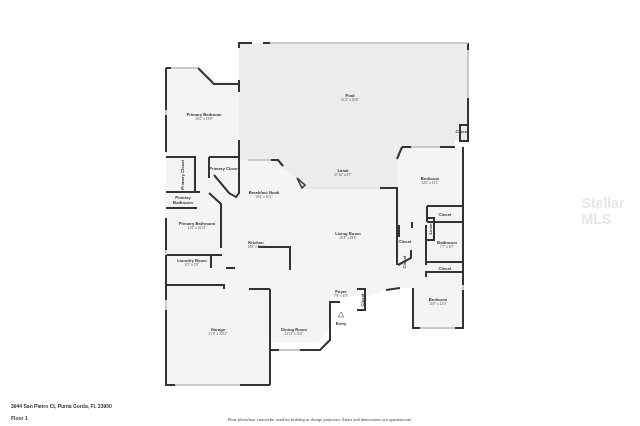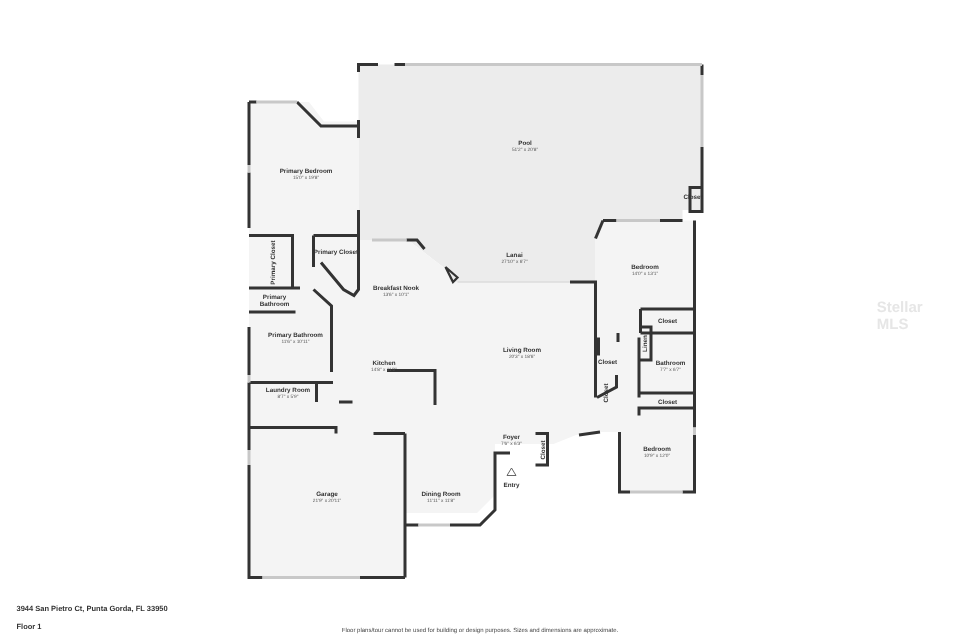--- a/index.html
+++ b/index.html
@@ -5,21 +5,21 @@
   html, body { margin:0; padding:0; background:#ffffff; }
   body { width:640px; height:426px; position:relative; overflow:hidden; font-family:"Liberation Sans", sans-serif; }
   svg.plan { position:absolute; left:0; top:0; }
   .lbl { position:absolute; text-align:center; color:#333; transform:translate(-50%,-50%); white-space:nowrap; }
   .lbl .n { font-size:4.2px; font-weight:bold; display:block; line-height:5px; }
   .lbl .d { font-size:3.2px; display:block; color:#555; line-height:4px; }
   .vert { transform:translate(-50%,-50%) rotate(-90deg); }
   .addr { position:absolute; left:11px; top:403px; font-size:5px; font-weight:bold; color:#333; }
   .floor { position:absolute; left:11px; top:415px; font-size:5px; font-weight:bold; color:#333; }
   .disc { position:absolute; left:320px; top:417px; transform:translateX(-50%); font-size:4px; color:#444; white-space:nowrap; }
-  .wm { position:absolute; left:603px; top:211px; transform:translate(-50%,-50%); font-size:10px; font-weight:bold; color:#e6e6e6; }
+  .wm { position:absolute; left:603px; top:211px; transform:translate(-50%,-50%); font-size:14px; font-weight:bold; color:#e6e6e6; }
 </style>
 </head>
 <body>
 
 <svg class="plan" width="640" height="426" viewBox="0 0 640 426">
 
   <polygon points="239,43 468,43 468,140 455,140 455,147 402,147 397,157 397,188 300,188 298,180 272,160 239,160" fill="#ececec"></polygon>
 
   <polygon points="165,68 206,68 216,81 239,81 239,160 272,160 298,180 300,188 397,188 397,157 402,147 463,147 463,328 413,328 413,288 400,288 384,290 369,296 330,296 330,330 318,342 270,342 270,385 166,385 166,68" fill="#f4f4f4"></polygon>
 

